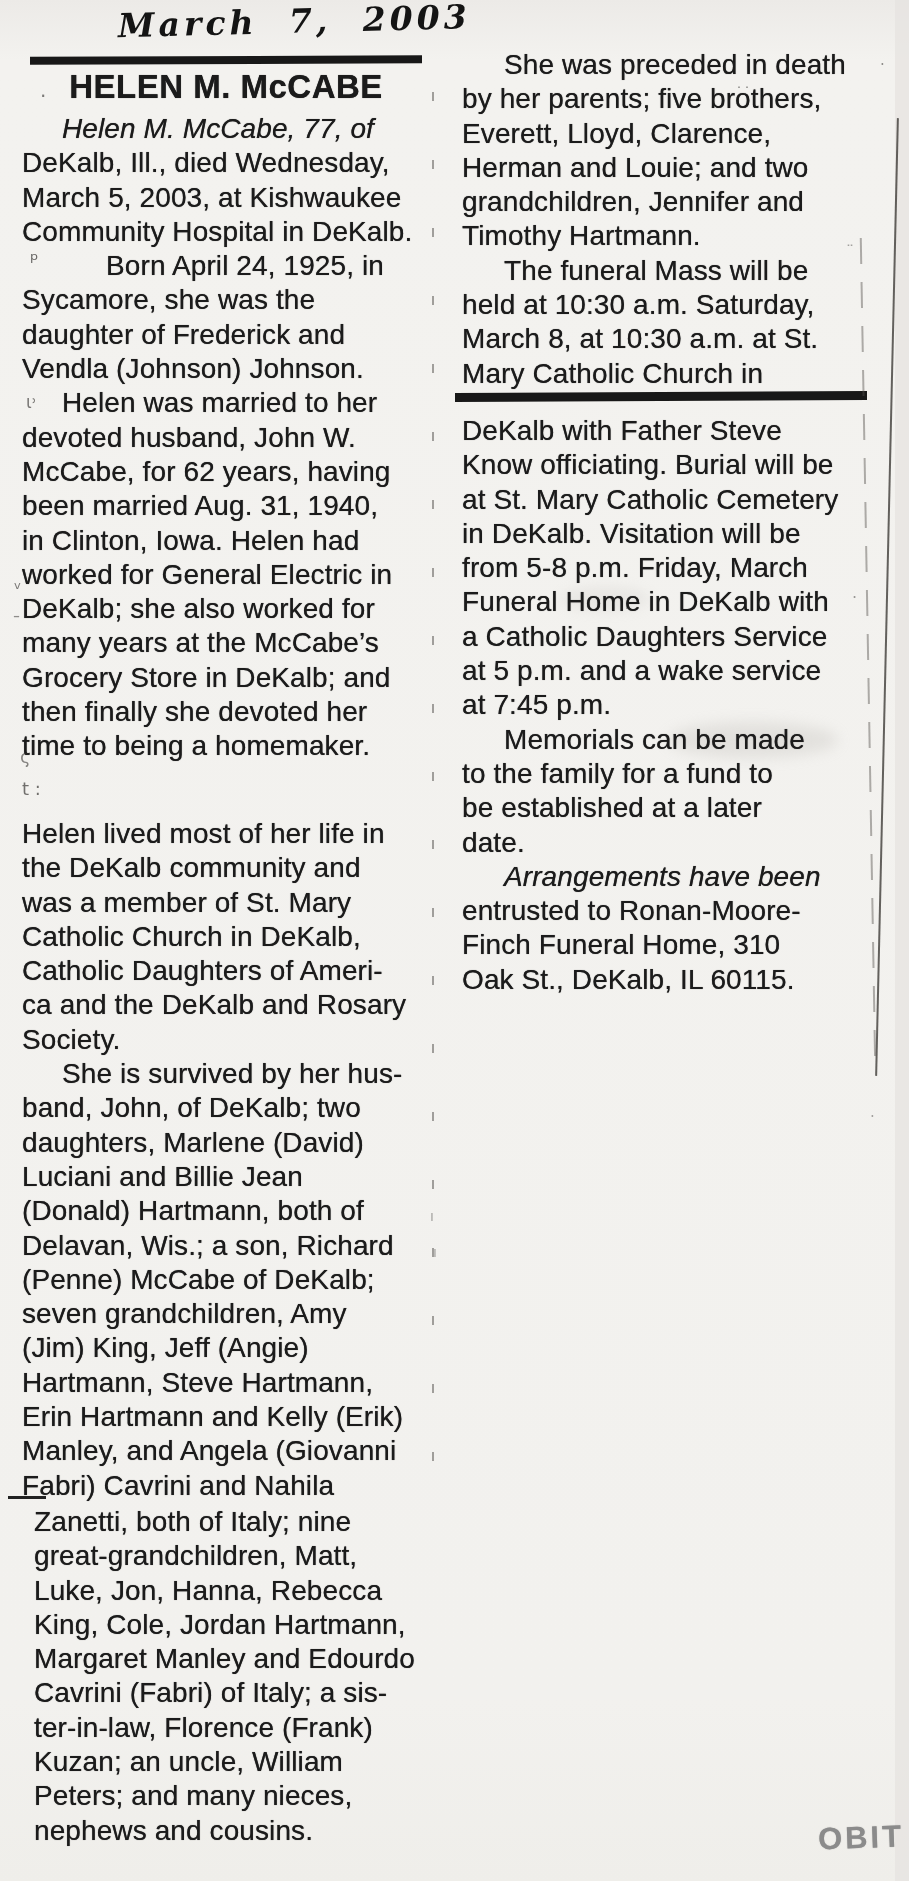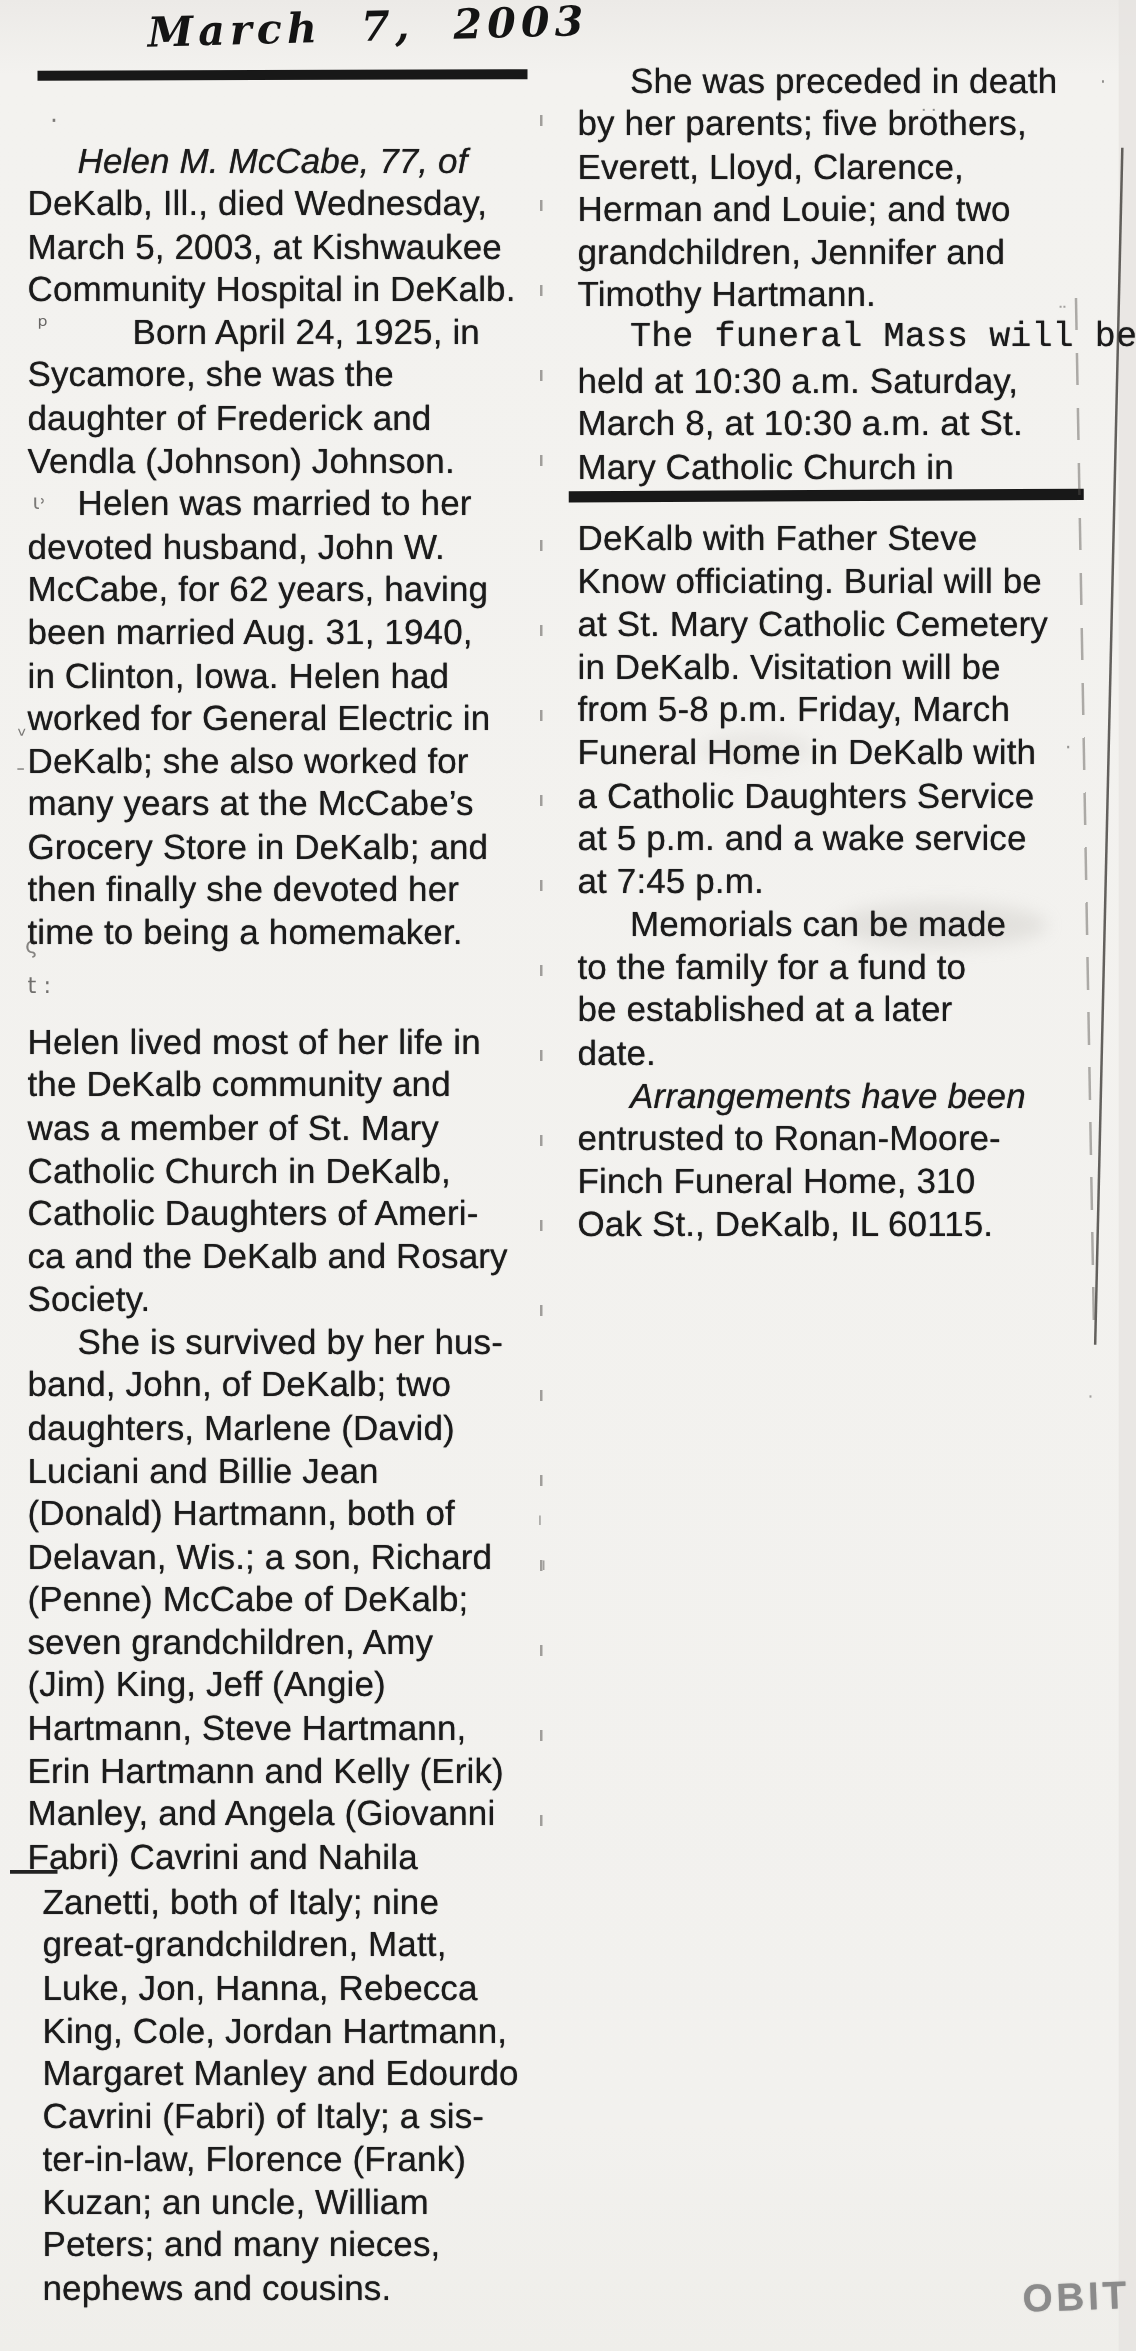--- a/index.html
+++ b/index.html
@@ -64,20 +64,21 @@
 
 <div class="page">
 
   <div class="shade" style="left:895px;top:0;width:14px;height:1881px;background:#e5e3e0;opacity:.7;"></div>
   <div class="smudge"></div>
   <div class="smudge2"></div>
 
   <div class="handwrite">March 7, 2003</div>
 
   <div class="rule" style="left:30px;top:56px;width:392px;height:8px;transform:rotate(-0.2deg);"></div>
+  <div class="title">HELEN M. McCABE</div>
   <div class="col col-left" id="leftcol">
       <div class="tblock" style="top: 112px; left: 0px;">
         <div class="tline" style="padding-left: 40px; font-style: italic;">Helen M. McCabe, 77, of</div>
         <div class="tline">DeKalb, Ill., died Wednesday,</div>
         <div class="tline">March 5, 2003, at Kishwaukee</div>
         <div class="tline">Community Hospital in DeKalb.</div>
         <div class="tline" style="padding-left: 40px; text-align: center;">Born April 24, 1925, in</div>
         <div class="tline">Sycamore, she was the</div>
         <div class="tline">daughter of Frederick and</div>
         <div class="tline">Vendla (Johnson) Johnson.</div>
@@ -131,21 +132,21 @@
   <div class="cut-mark"></div>
 
   <div class="col col-right" id="rightcol">
       <div class="tblock" style="top: 48px; left: 0px;">
         <div class="tline" style="padding-left: 42px;">She was preceded in death</div>
         <div class="tline">by her parents; five brothers,</div>
         <div class="tline">Everett, Lloyd, Clarence,</div>
         <div class="tline">Herman and Louie; and two</div>
         <div class="tline">grandchildren, Jennifer and</div>
         <div class="tline">Timothy Hartmann.</div>
-        <div class="tline" style="padding-left: 42px; font-family: Liberation Mono, monospace;">The funeral Mass will be</div>
+        <div class="tline" style="padding-left: 42px;">The funeral Mass will be</div>
         <div class="tline">held at 10:30 a.m. Saturday,</div>
         <div class="tline">March 8, at 10:30 a.m. at St.</div>
         <div class="tline">Mary Catholic Church in</div>
       </div>
       <div class="tblock" style="top: 414px; left: 0px;">
         <div class="tline">DeKalb with Father Steve</div>
         <div class="tline">Know officiating. Burial will be</div>
         <div class="tline">at St. Mary Catholic Cemetery</div>
         <div class="tline">in DeKalb. Visitation will be</div>
         <div class="tline">from 5-8 p.m. Friday, March</div>

